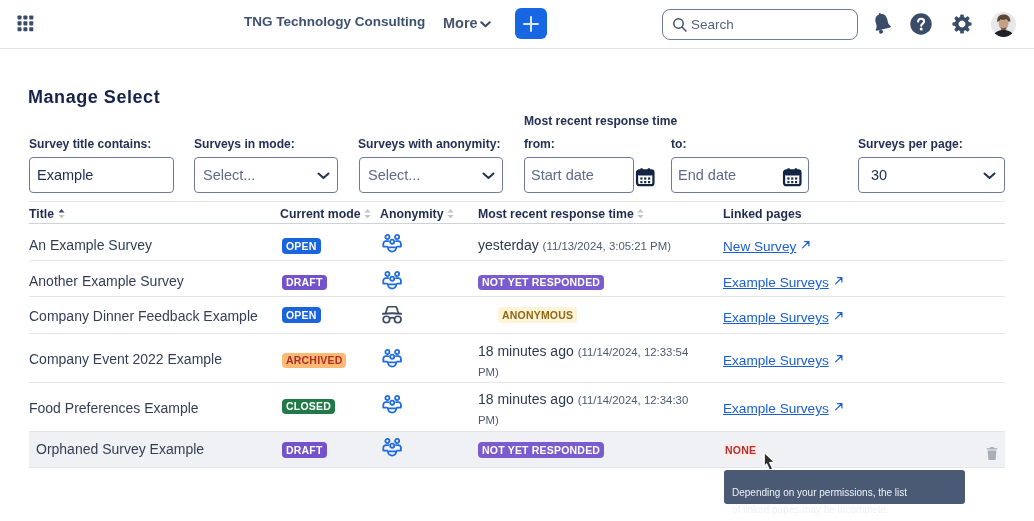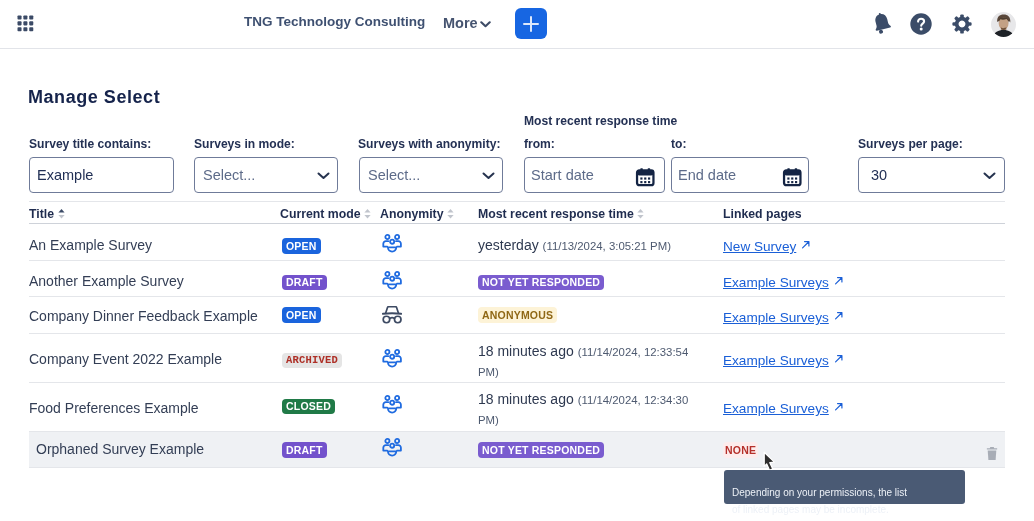--- a/index.html
+++ b/index.html
@@ -23,21 +23,21 @@
   .finput .txt { position:absolute; left:8px; top:9px; font-size:14.5px; color:#223055;text-align:right; }
   .finput .ph { color:#5d6b89; }
   .chev { position:absolute; top:14px; }
   
   .hline { position:absolute; left:29px; width:976px; height:1px; background:#e4e6ea; }
   .th { position:absolute; font-size:12.3px; font-weight:700; color:#1f2c4f; top:207px; }
   .row-title { font-size:14px; color:#333e55; }
   .badge { display:block; width:max-content; font-size:10.5px; font-weight:700; letter-spacing:0.2px; padding:2.5px 4px; border-radius:4px; line-height:10.5px; }
   .b-open { background:#1a64dd; color:#fff; }
   .b-draft { background:#7352cc; color:#fff; }
-  .b-archived { background:#e5e5e5; color:#ae2f26;font-family:Liberation Mono, monospace; }
+  .b-archived { background:#fdba74; color:#ae2f26; }
   .b-closed { background:#207a47; color:#fff; }
   .b-nyr { background:#7a5ccf; color:#fff; }
   .b-anon { background:#fdf3d7; color:#8f6715; }
   .b-none { background:#fdecec; color:#b5302a; }
   .rt { font-size:14px; color:#2e3950; }
   .rt small { font-size:11.4px; color:#4e5a70; }
   a.lnk { font-size:13.6px; color:#1a5fd7; text-decoration:underline; }
   #grayrow { position:absolute; left:29px; top:432px; width:976px; height:36px; background:#eff1f4; }
   #tooltip { position:absolute; left:724px; top:470px; width:241px; height:34px; background:#4a5a74; border-radius:3px; color:#edf1f7; font-size:10px; line-height:16.5px; padding:15px 8px; }
 </style>
@@ -84,20 +84,27 @@
   <div id="navtitle">TNG Technology Consulting</div>
   <div id="more">More</div>
   <svg class="abs" style="left:480px; top:21px;" width="11" height="7" viewBox="0 0 11 7">
       <path d="M1.3 1.3 L5.5 5.2 L9.7 1.3" fill="none" stroke="#3d4b66" stroke-width="2.1" stroke-linecap="round" stroke-linejoin="round"></path>
     </svg>
   <div id="plusbtn">
     <svg class="abs" style="left:7px; top:7px;" width="18" height="18" viewBox="0 0 18 18">
         <path d="M9 2 V16 M2 9 H16" stroke="#dce8fb" stroke-width="2" stroke-linecap="round"></path>
       </svg>
   </div>
+  <div id="search">
+    <svg class="abs" style="left:9px; top:7px;" width="16" height="16" viewBox="0 0 16 16">
+        <circle cx="6.5" cy="6.5" r="4.7" fill="none" stroke="#3f4e6a" stroke-width="1.5"></circle>
+        <path d="M10.2 10.2 L14 14" stroke="#3f4e6a" stroke-width="1.5" stroke-linecap="round"></path>
+      </svg>
+    <span>Search</span>
+  </div>
 
   <svg class="abs" style="left:871px; top:12px;" width="22" height="22" viewBox="0 0 21 21">
     <g fill="#3b4c68" transform="rotate(-14 10.5 10.5)">
       <rect x="9.6" y="0.7" width="1.9" height="2.4" rx="0.9"></rect>
       <path d="M10.5 1.9 C7.1 1.9 4.8 4.5 4.8 8.1 L4.8 11.9 C4.8 13.1 4.1 14.1 3.3 14.9 C2.7 15.5 3.1 16.5 4.0 16.5 L17.0 16.5 C17.9 16.5 18.3 15.5 17.7 14.9 C16.9 14.1 16.2 13.1 16.2 11.9 L16.2 8.1 C16.2 4.5 13.9 1.9 10.5 1.9 Z"></path>
       <circle cx="7.6" cy="18.3" r="1.9"></circle>
     </g>
   </svg>
 
   <svg class="abs" style="left:910px; top:12.5px;" width="22" height="22" viewBox="0 0 22 22">
@@ -156,21 +163,21 @@
   <svg class="chev" style="left:122px;" width="13" height="8" viewBox="0 0 13 8">
       <path d="M1.5 1.5 L6.5 6 L11.5 1.5" fill="none" stroke="#26334f" stroke-width="2" stroke-linecap="round" stroke-linejoin="round"></path>
     </svg>
 </div>
 <div class="finput" style="left:359px; width:144px;">
     <span class="txt ph">Select...</span>
   <svg class="chev" style="left:122px;" width="13" height="8" viewBox="0 0 13 8">
       <path d="M1.5 1.5 L6.5 6 L11.5 1.5" fill="none" stroke="#26334f" stroke-width="2" stroke-linecap="round" stroke-linejoin="round"></path>
     </svg>
 </div>
-<div class="finput" style="left:524px; width:141px;">
+<div class="finput" style="left:524px; width:110px;">
     <span class="txt ph" style="left:6px;">Start date</span>
   <svg class="abs" style="left:109.5px; top:9px;" width="20.5" height="20.5" viewBox="0 0 20 20">
     <g fill="#142444">
         <rect x="5.2" y="1.2" width="2.4" height="4" rx="0.6"></rect>
         <rect x="12.4" y="1.2" width="2.4" height="4" rx="0.6"></rect>
       </g>
     <rect x="2" y="3.2" width="16" height="14.6" rx="2.2" fill="none" stroke="#142444" stroke-width="2.2"></rect>
     <rect x="2" y="3.2" width="16" height="5" rx="2.2" fill="#142444"></rect>
     <g fill="#142444">
       <rect x="5.2" y="10.2" width="2.1" height="2.1"></rect>
@@ -268,21 +275,21 @@
       <use href="#icon-extl"></use>
     </svg></div>
 
 <div class="abs row-title" style="left:29px; top:307.6px;">Company Dinner Feedback Example</div>
 <div class="abs" style="left:282px; top:307.1px;">
     <span class="badge b-open">OPEN</span>
   </div>
 <svg class="abs" style="left:382px; top:306px;" width="20" height="20" viewBox="0 0 20 20">
     <use href="#icon-spy"></use>
   </svg>
-<div class="abs" style="left:478px; top:307.1px;">
+<div class="abs" style="left:498px; top:307.1px;">
     <span class="badge b-anon">ANONYMOUS</span>
   </div>
 <div class="abs" style="left:723px; top:308.3px;"><a class="lnk">Example Surveys</a><svg style="margin-left:5px; vertical-align:1.5px;" width="9.5" height="9.5" viewBox="0 0 12 12">
       <use href="#icon-extl"></use>
     </svg></div>
 
 <div class="abs row-title" style="left:29px; top:351.4px;">Company Event 2022 Example</div>
 <div class="abs" style="left:282px; top:352.9px;">
     <span class="badge b-archived">ARCHIVED</span>
   </div>

